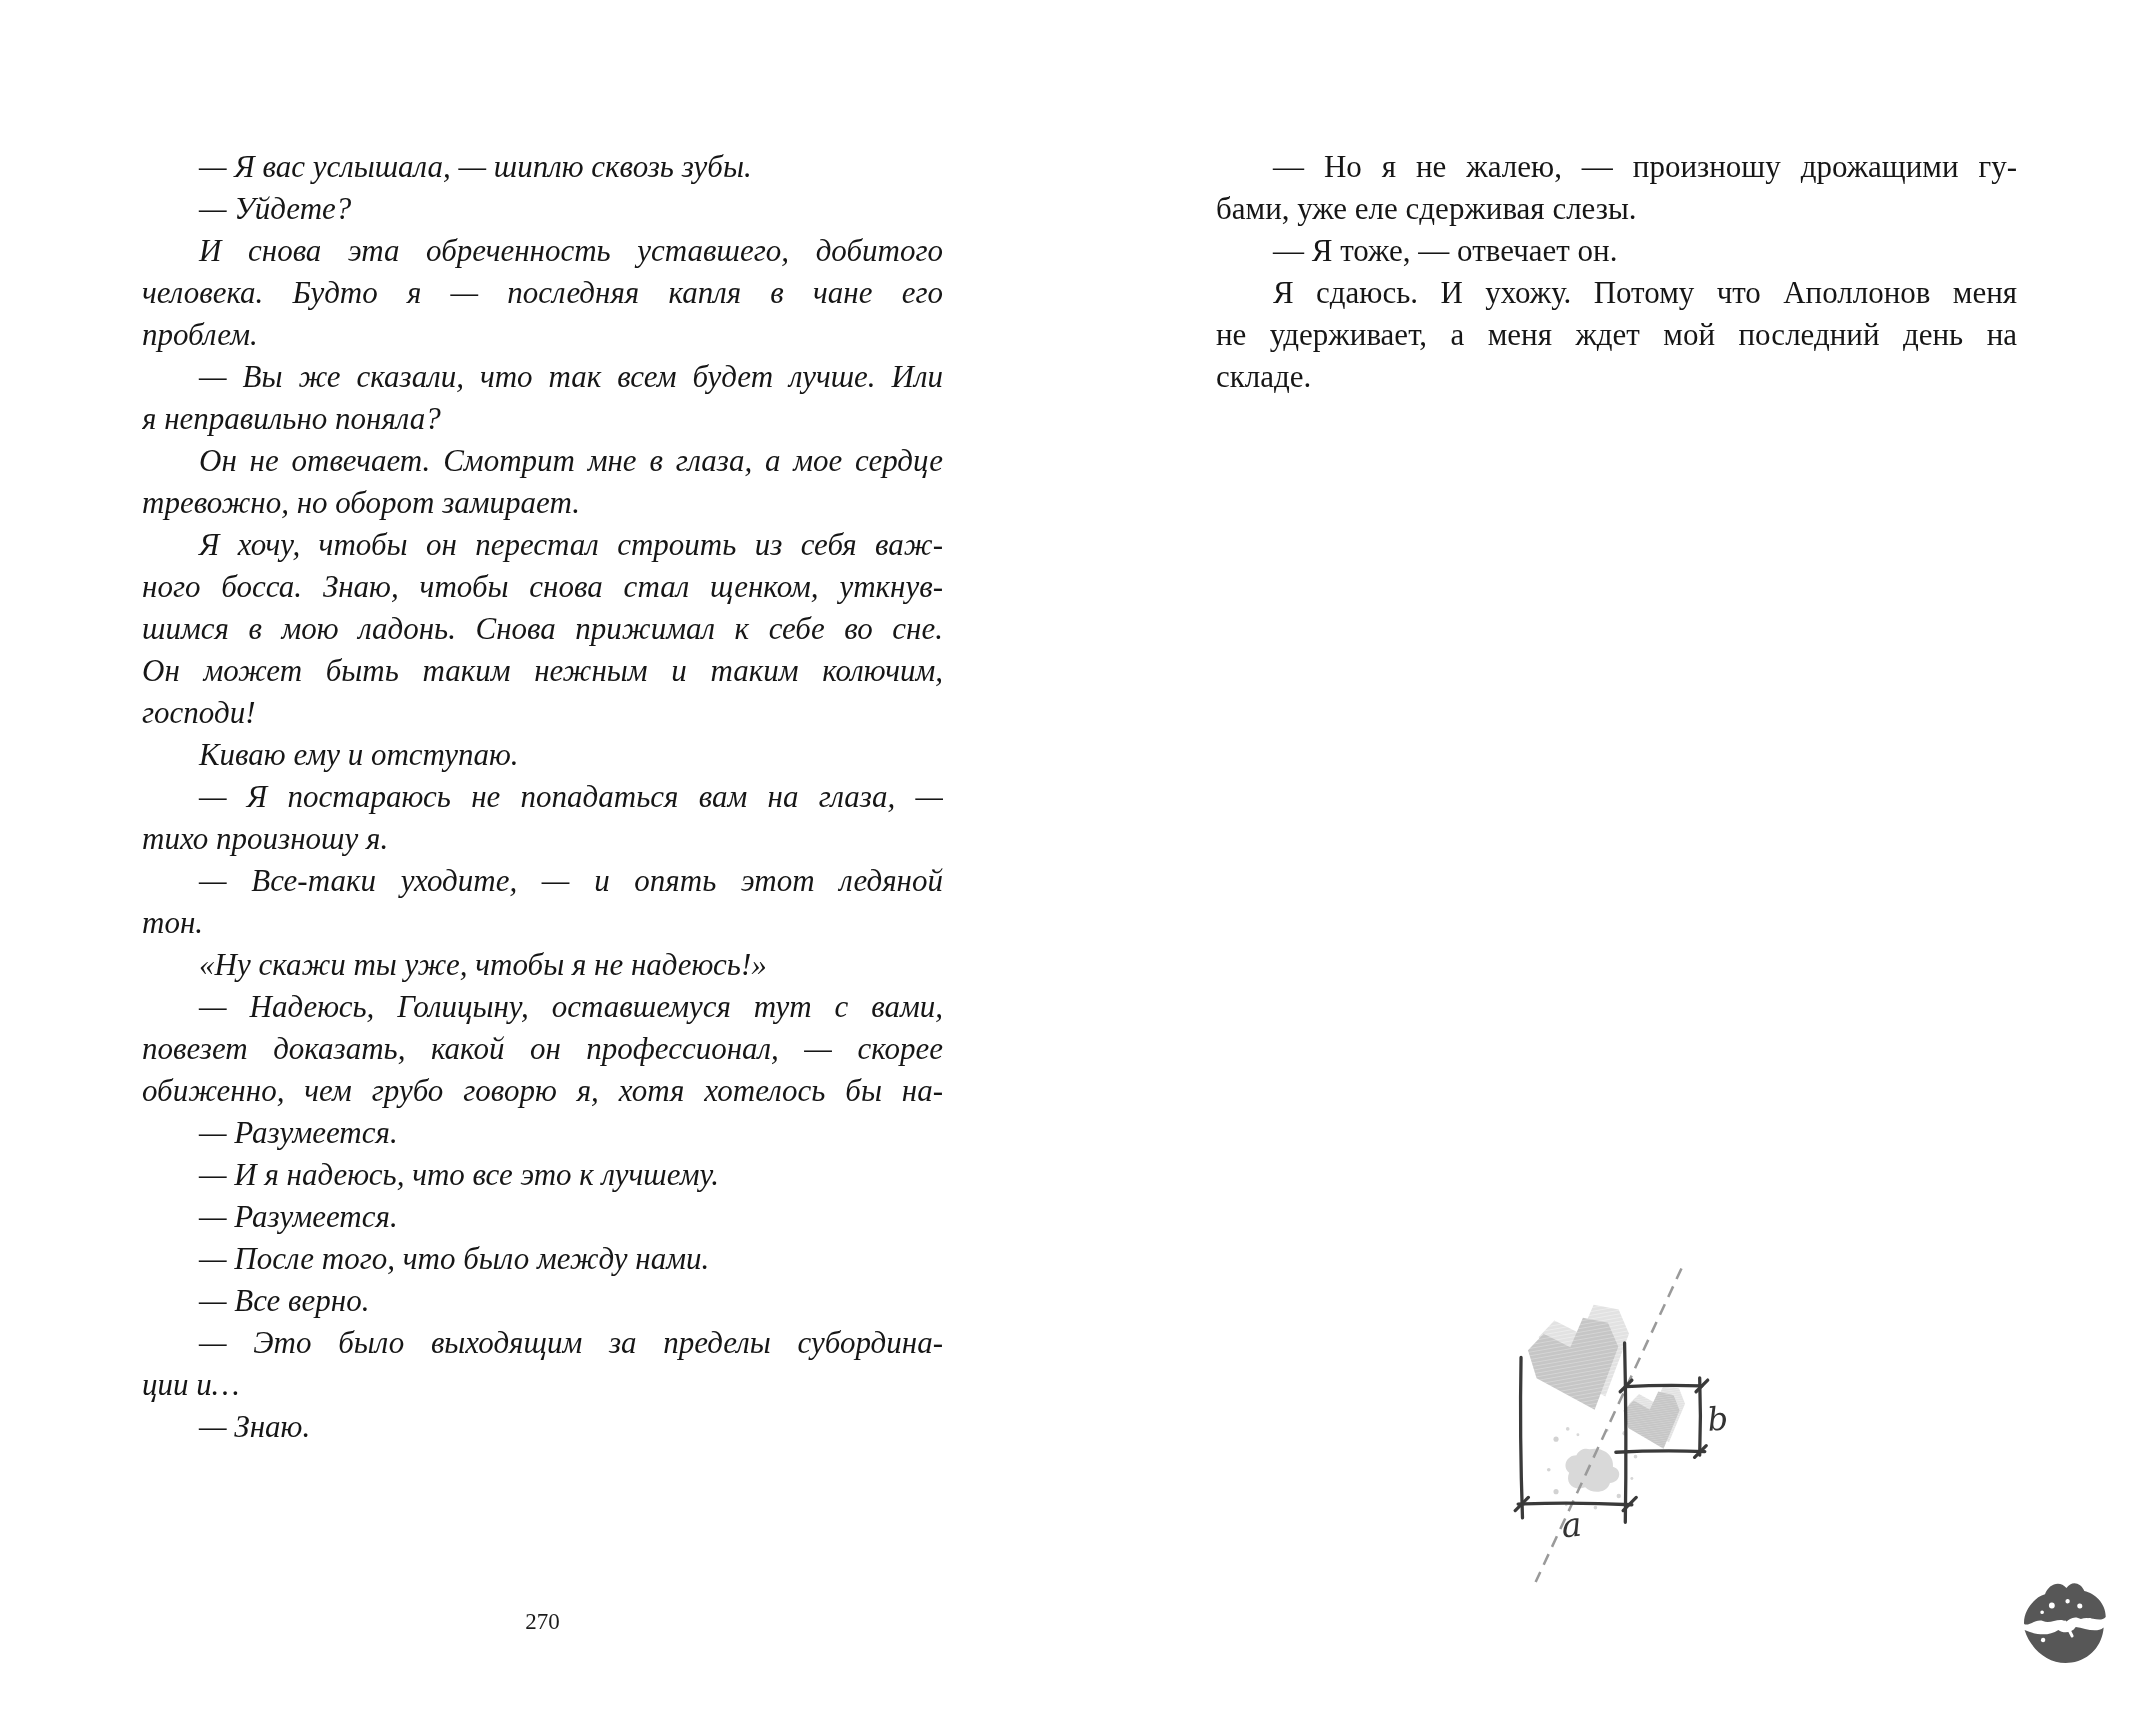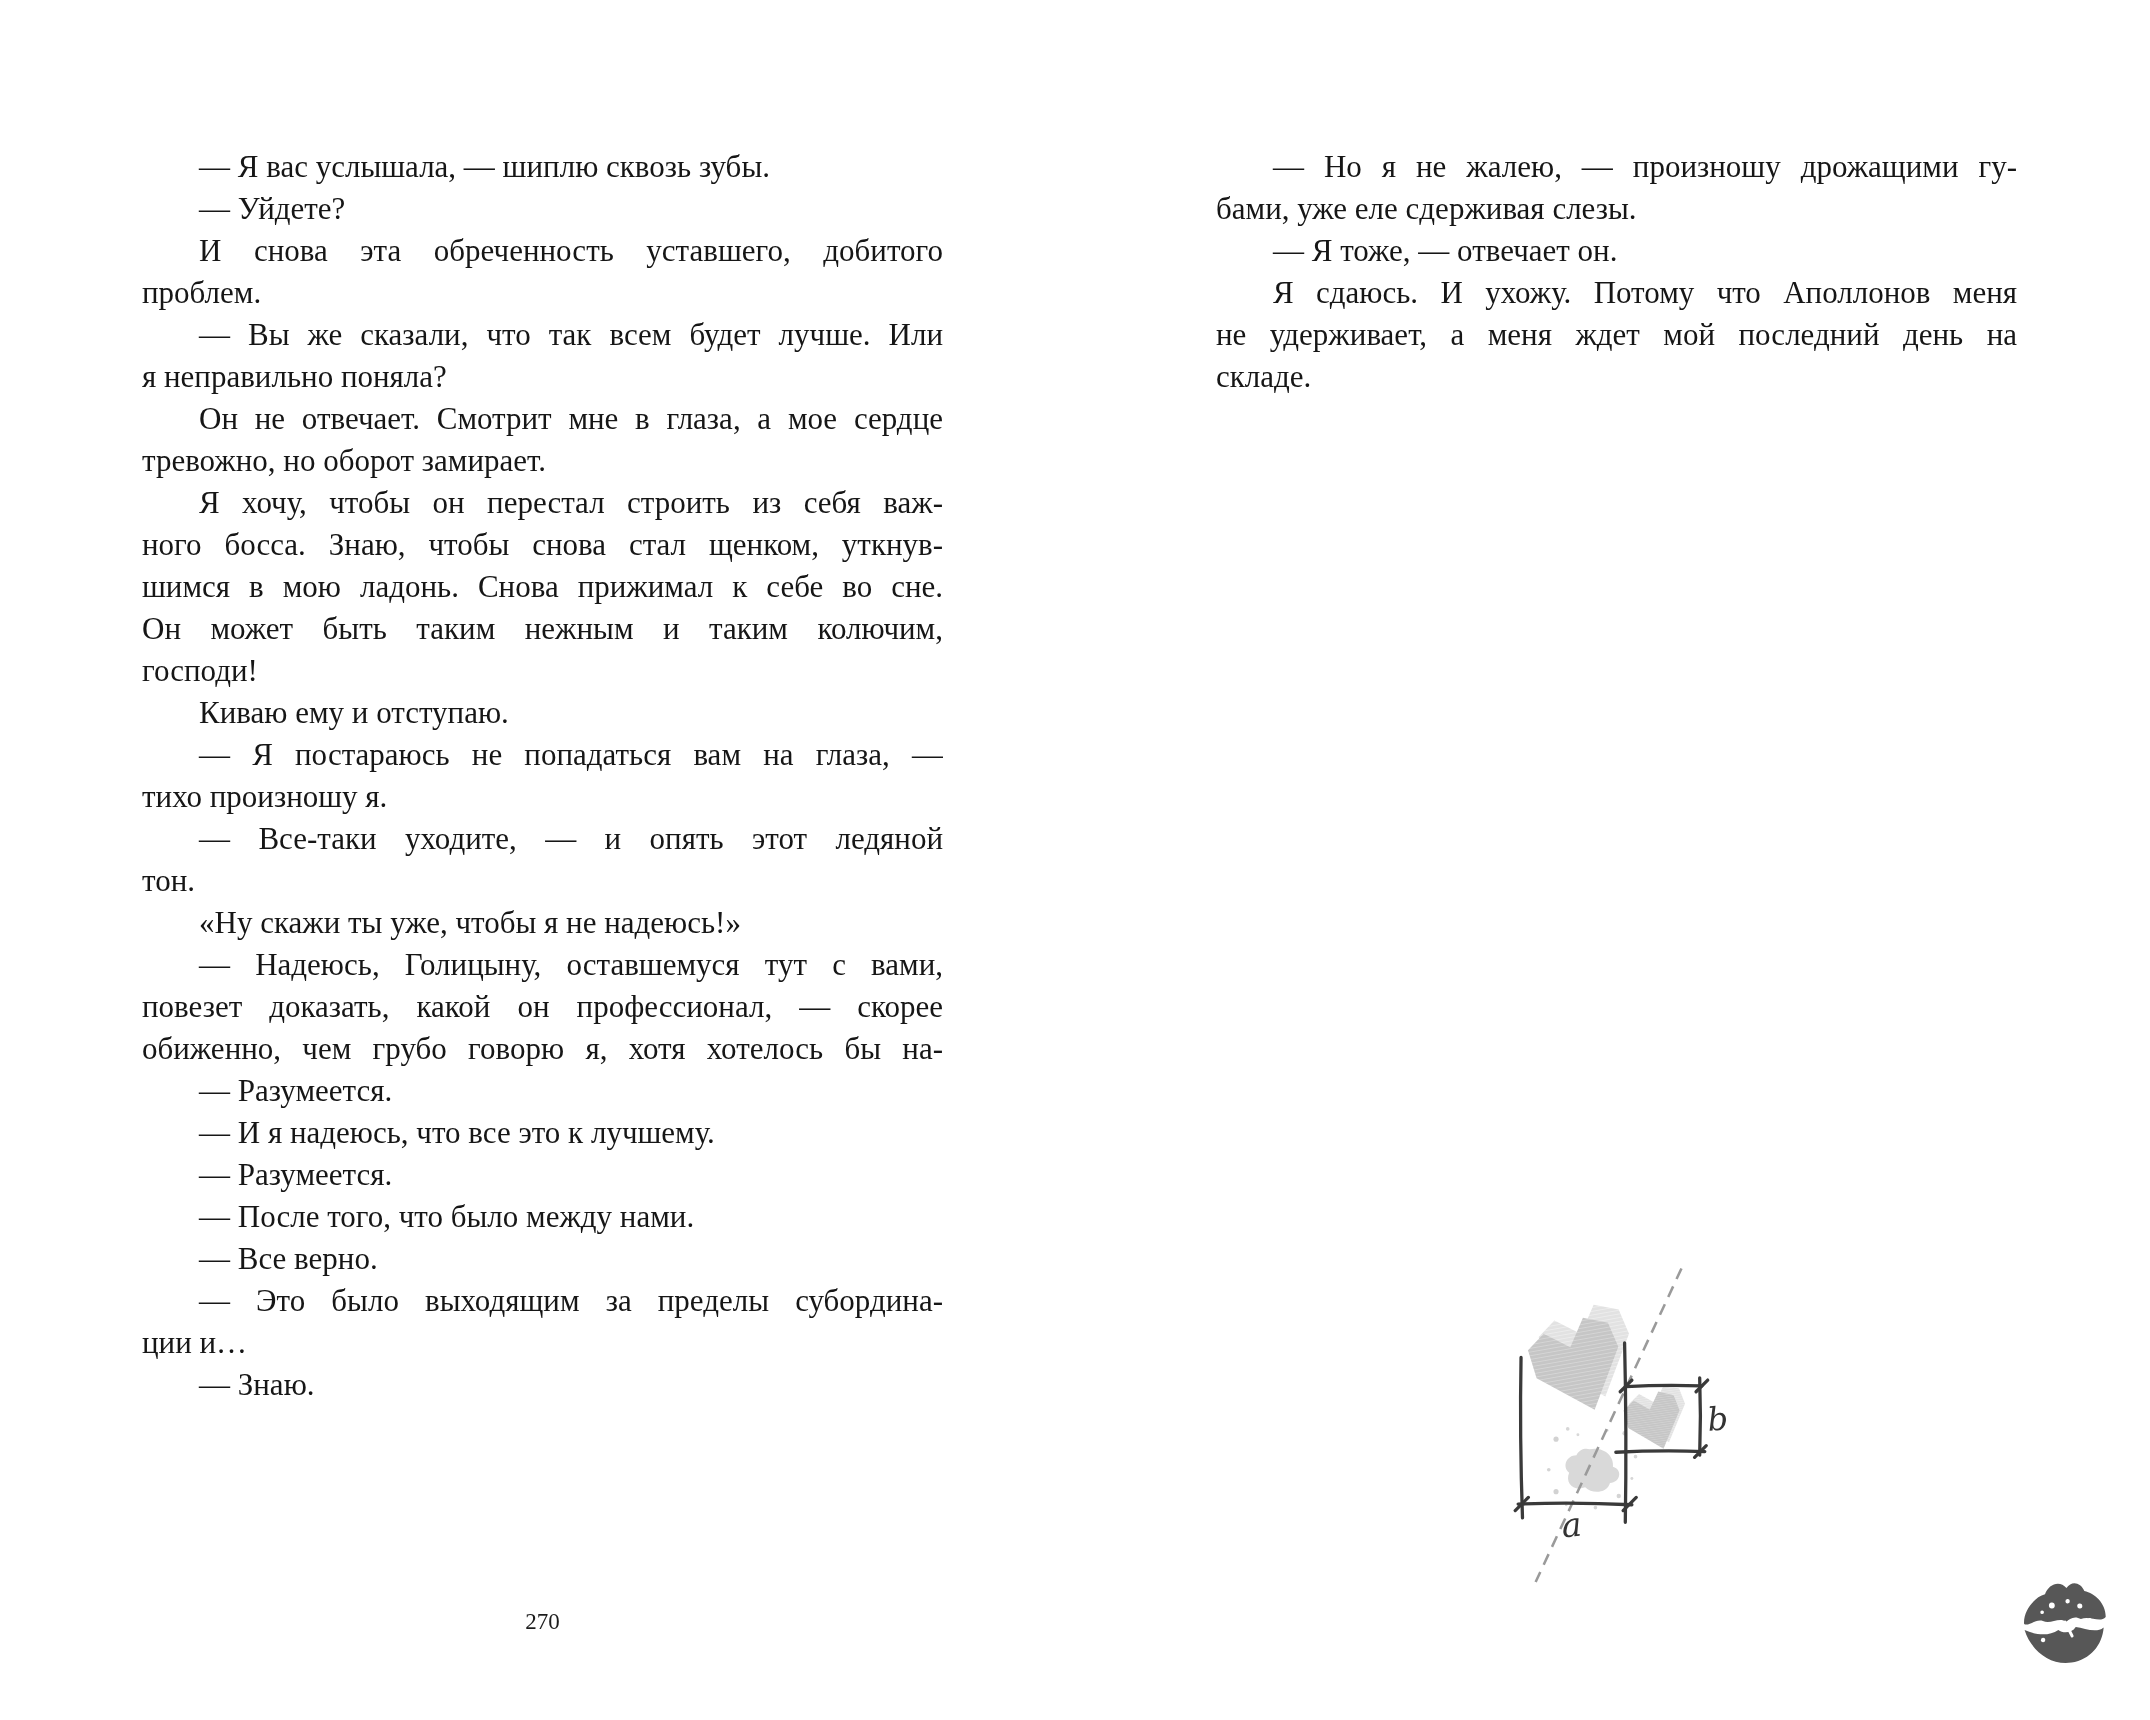--- a/index.html
+++ b/index.html
@@ -5,21 +5,21 @@
   html,body{margin:0;padding:0;}
   body{
     width:2151px;height:1720px;position:relative;background:#ffffff;
     font-family:"Liberation Serif","DejaVu Serif",serif;color:#161616;
     overflow:hidden;
   }
   .page{position:absolute;top:0;height:1720px;background:#ffffff;}
   .page-left{left:0;width:1075px;}
   .page-right{left:1075px;width:1076px;}
   .col{position:absolute;top:146px;width:801px;}
-  #left-col{left:142px;}
+  #left-col{left:142px;font-style:italic;}
   #right-col{left:141px;} 
   .line{
     font-size:31px;line-height:42px;height:42px;overflow:hidden;
     text-align:justify;text-align-last:justify;
     color:#161616;
   }
   .line.first{text-indent:57px;}
   .line.last{text-align-last:left;}
   .page-number{
     position:absolute;left:142px;top:1601px;width:801px;height:42px;
@@ -29,20 +29,21 @@
   .kiss-svg{position:absolute;left:934px;top:1575px;}        
 </style>
 </head>
 <body>
 
 <div class="page page-left">
   <div id="left-col" class="col">
       <div class="line first last">— Я вас услышала, — шиплю сквозь зубы.</div>
       <div class="line first last">— Уйдете?</div>
       <div class="line first">И снова эта обреченность уставшего, добитого</div>
+      <div class="line">человека. Будто я — последняя капля в чане его</div>
       <div class="line last">проблем.</div>
       <div class="line first">— Вы же сказали, что так всем будет лучше. Или</div>
       <div class="line last">я неправильно поняла?</div>
       <div class="line first">Он не отвечает. Смотрит мне в глаза, а мое сердце</div>
       <div class="line last">тревожно, но оборот замирает.</div>
       <div class="line first">Я хочу, чтобы он перестал строить из себя важ-</div>
       <div class="line">ного босса. Знаю, чтобы снова стал щенком, уткнув-</div>
       <div class="line">шимся в мою ладонь. Снова прижимал к себе во сне.</div>
       <div class="line">Он может быть таким нежным и таким колючим,</div>
       <div class="line last">господи!</div>

